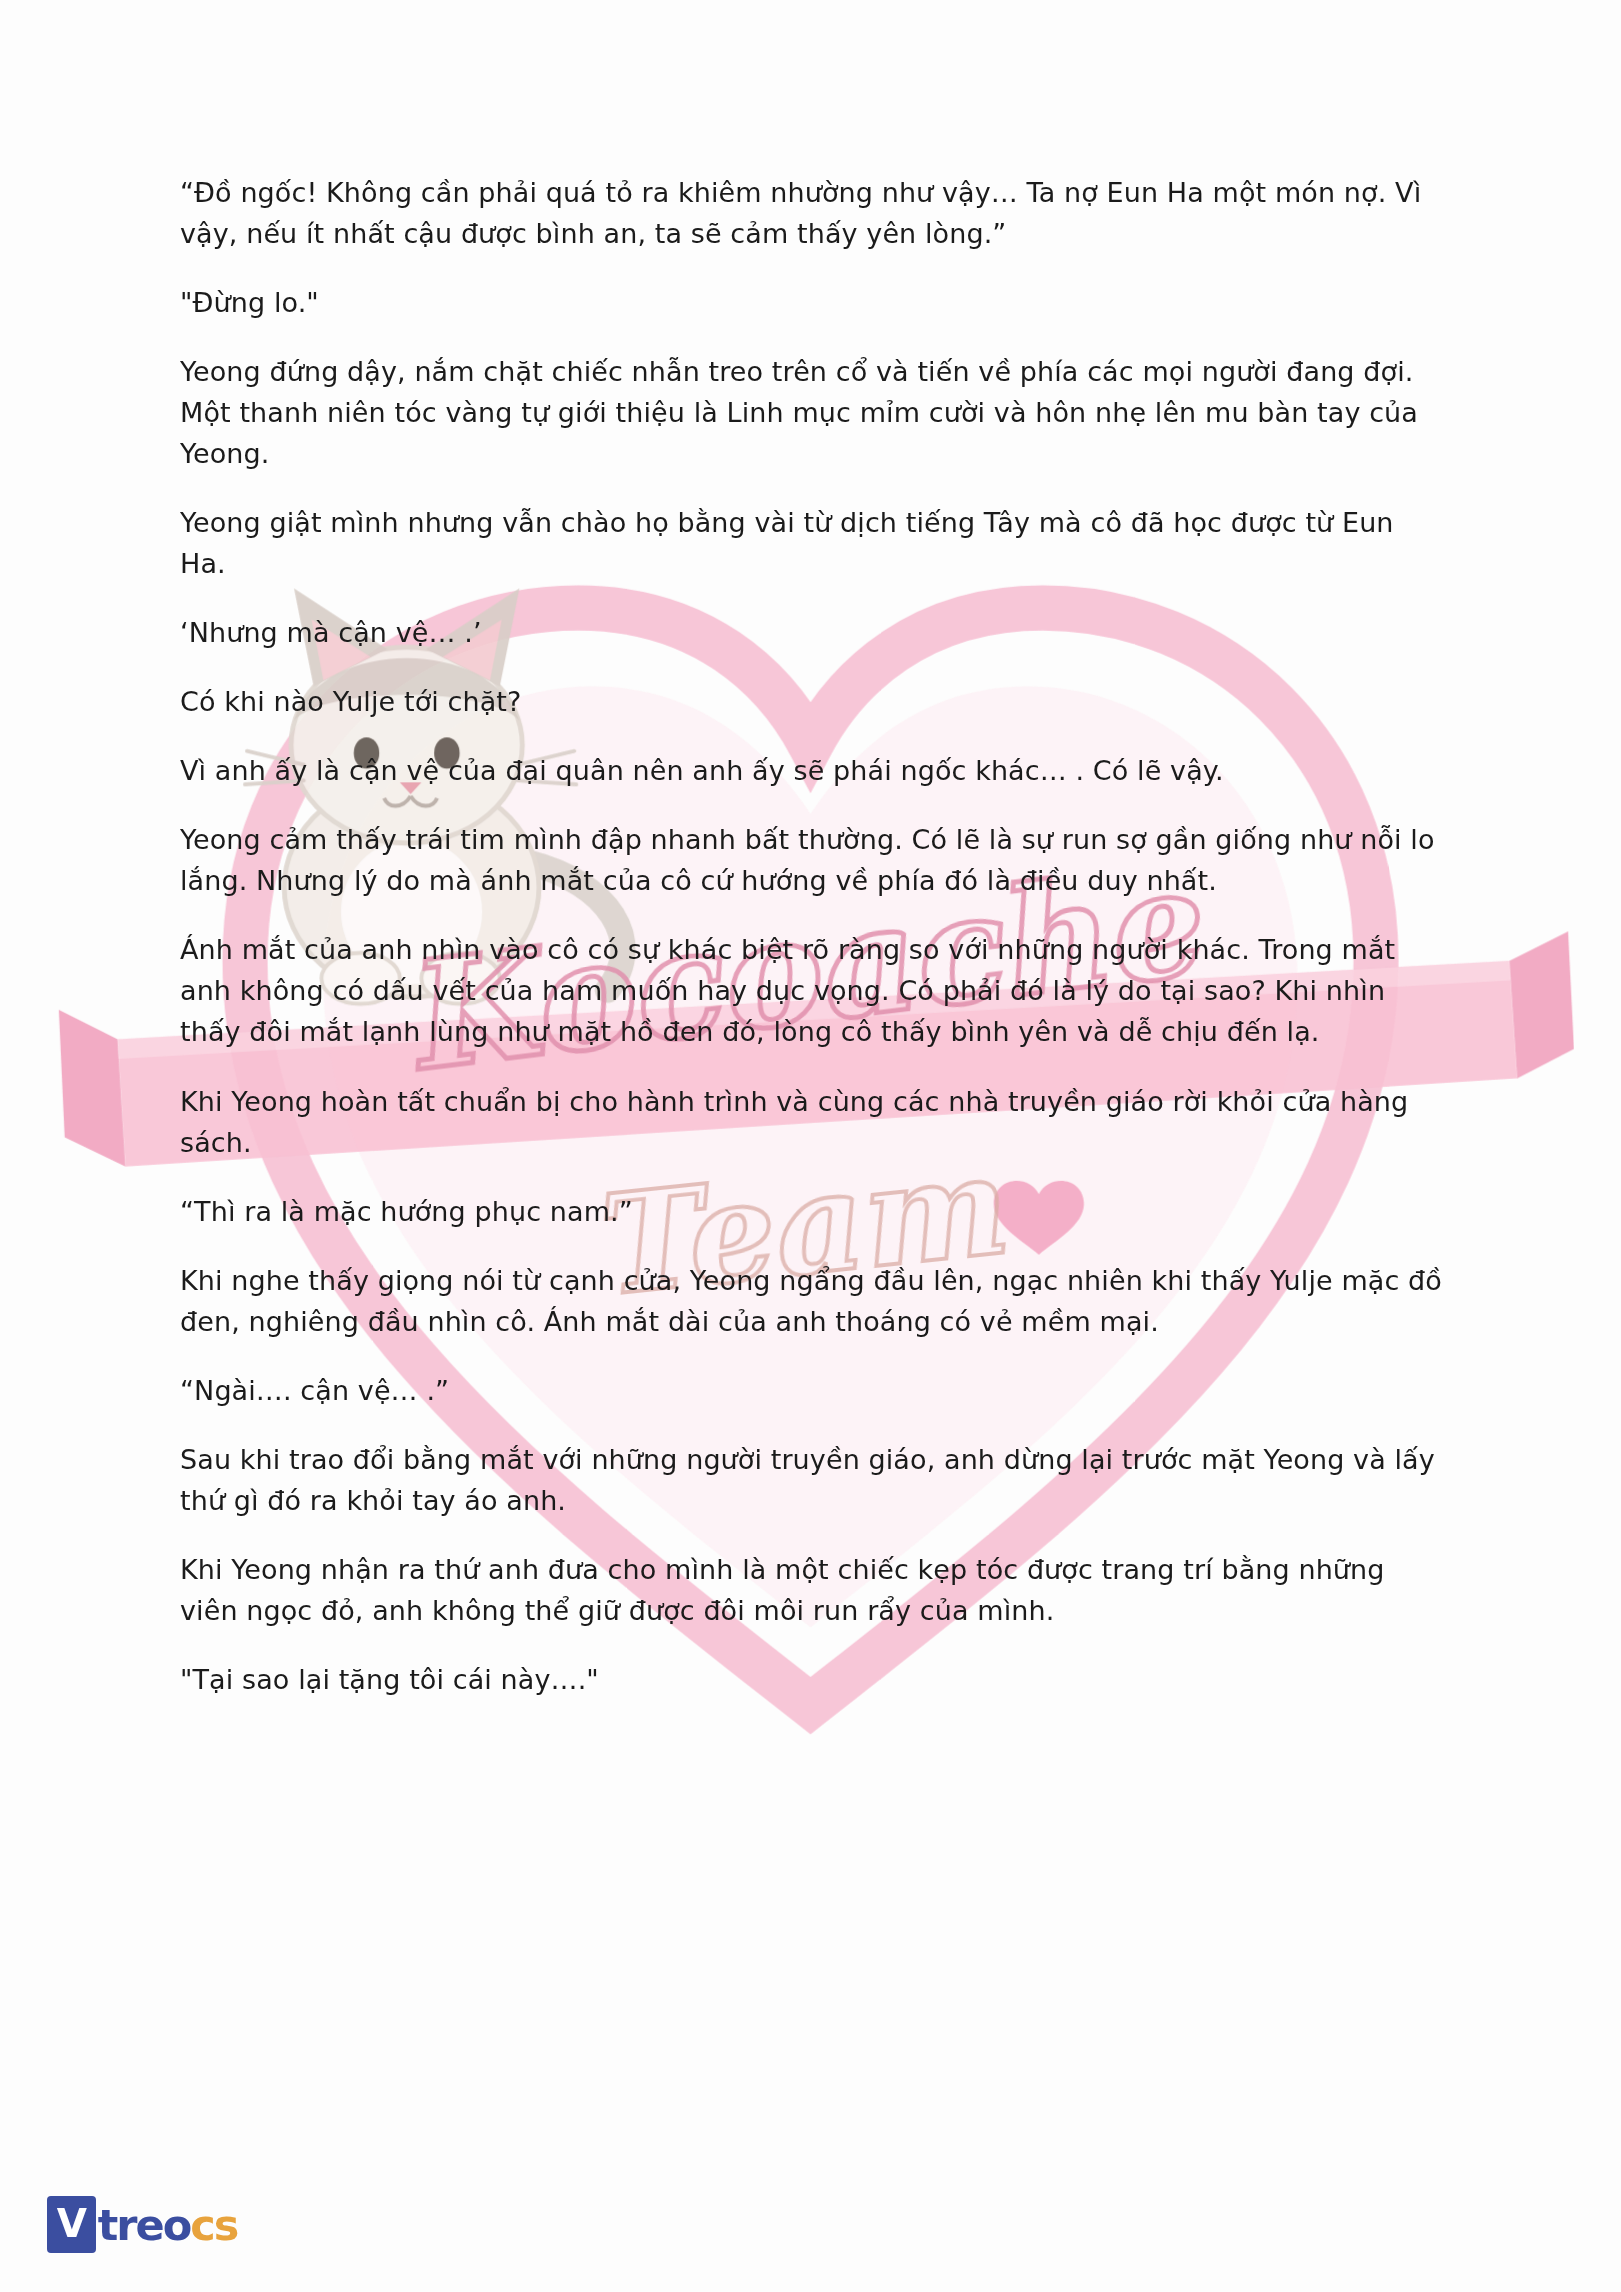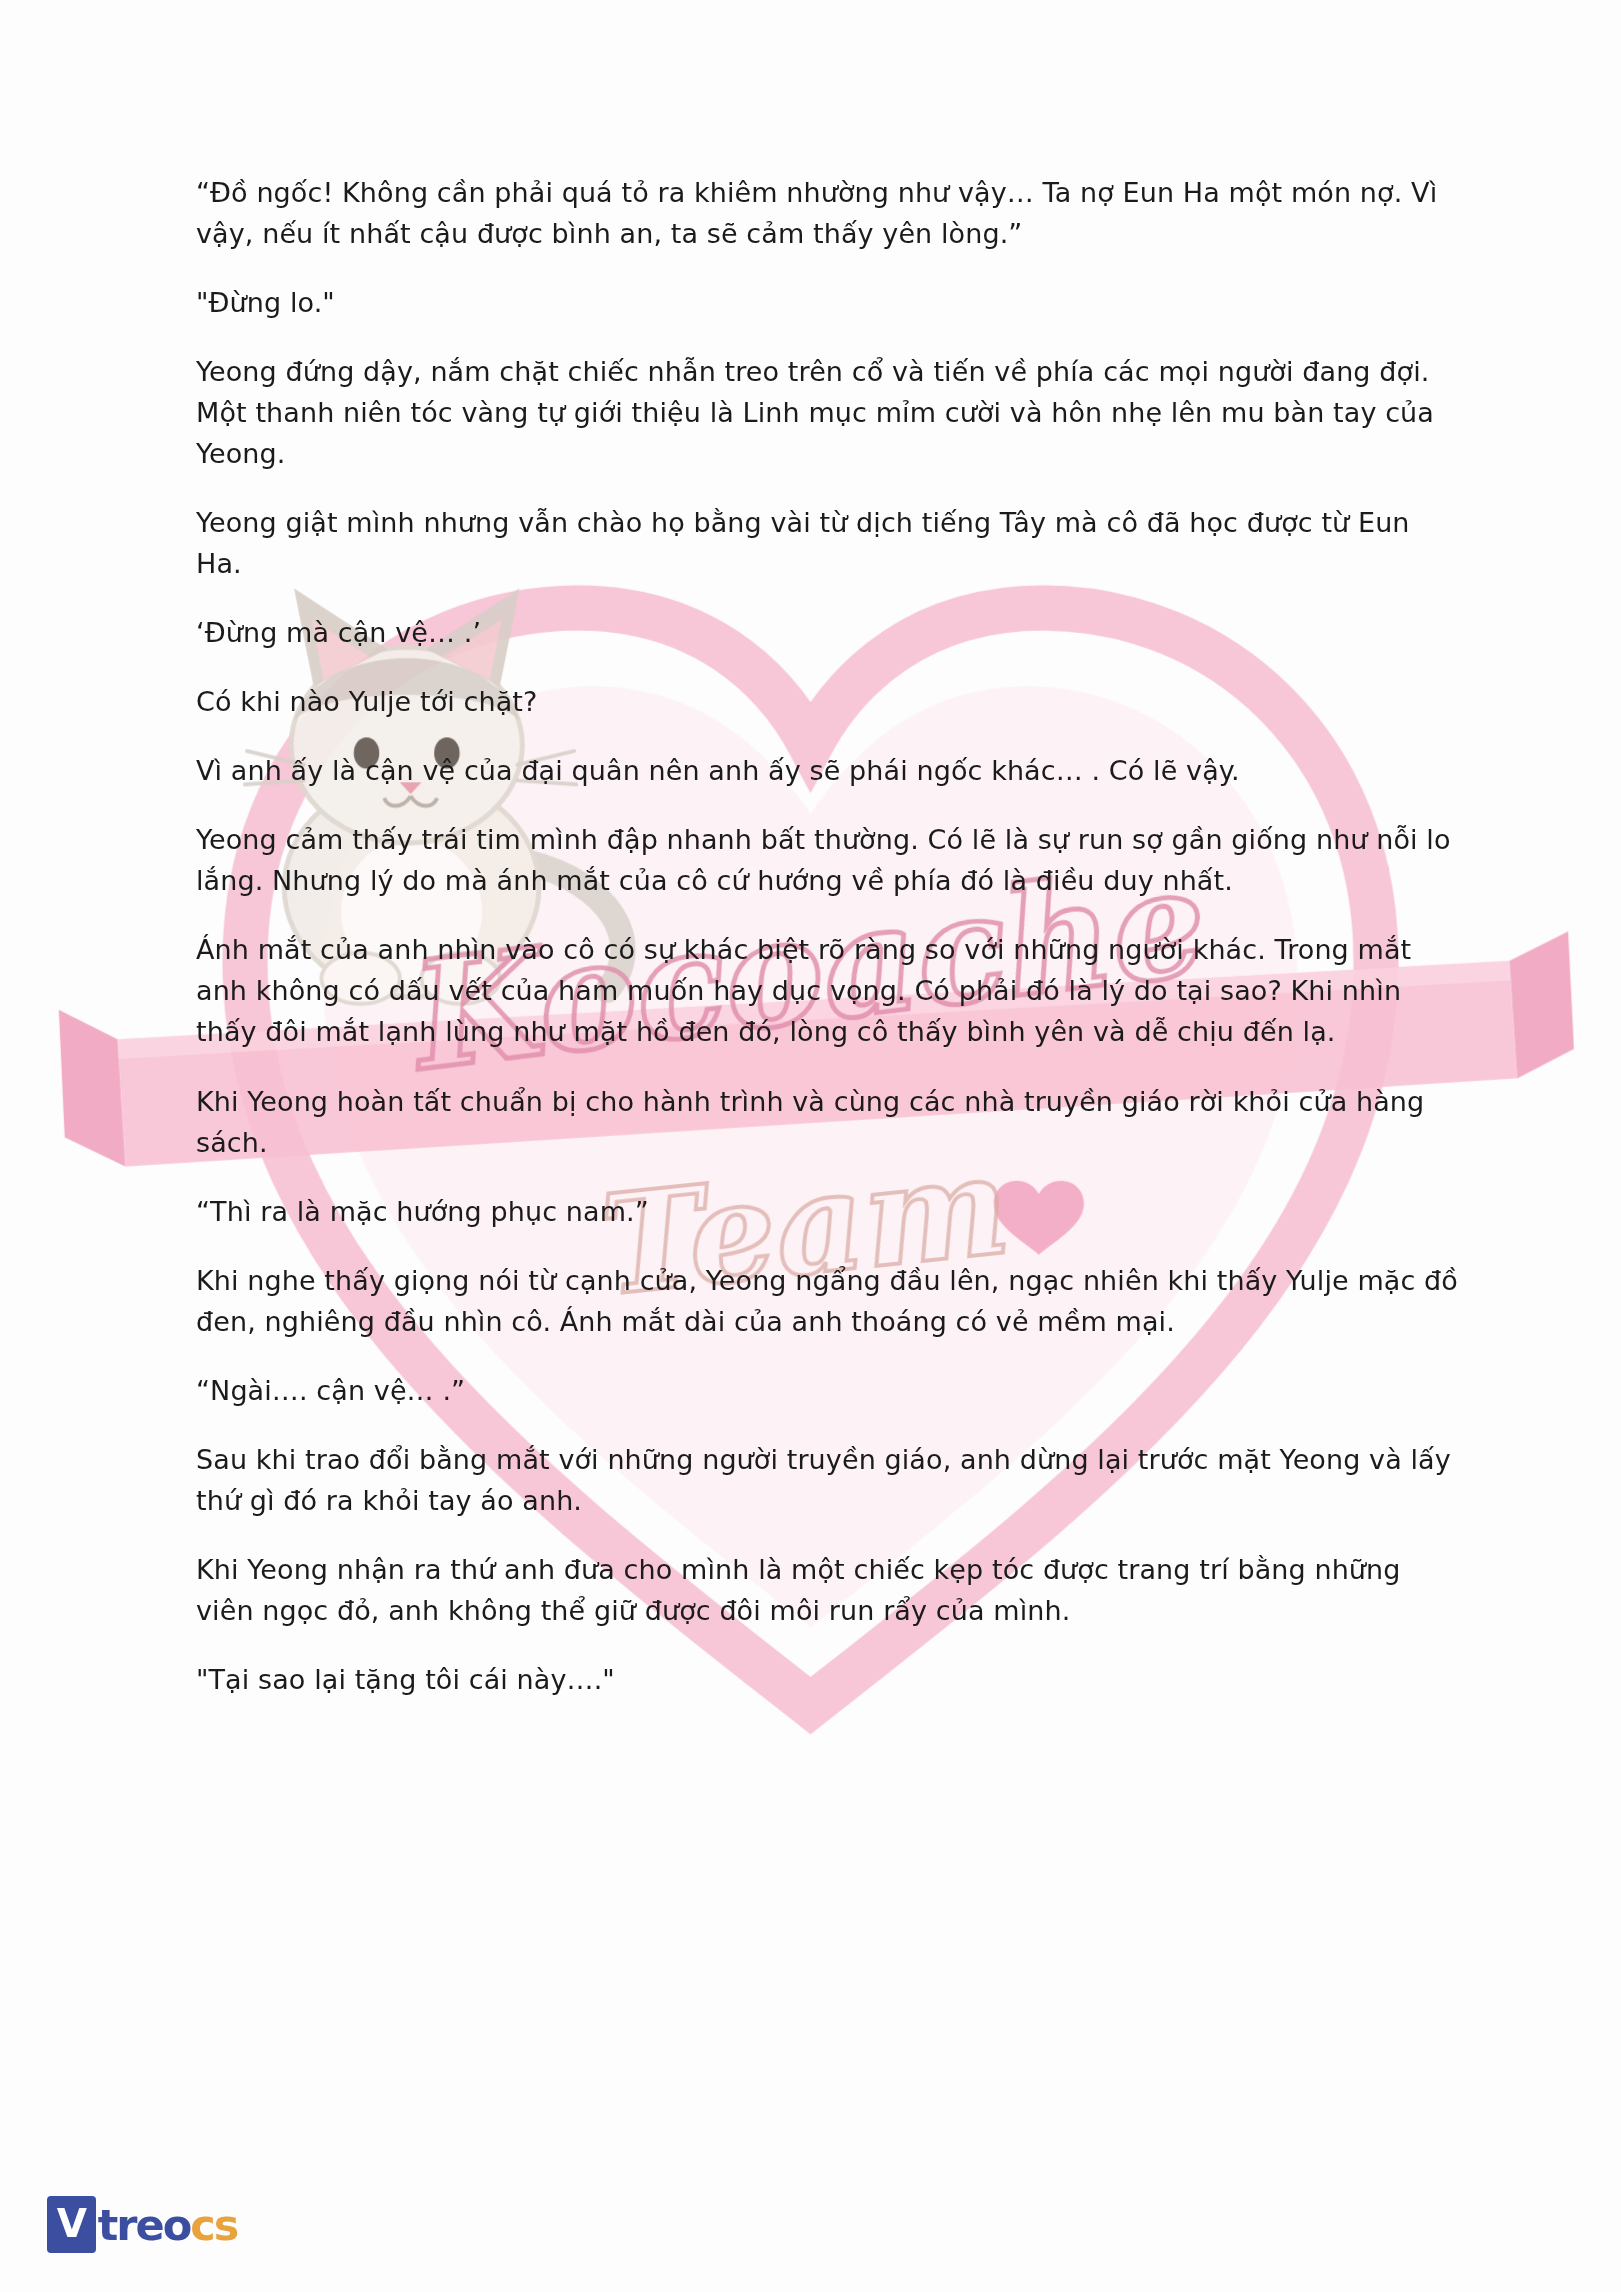--- a/index.html
+++ b/index.html
@@ -30,21 +30,21 @@
     top: 0;
     width: 1621px;
     height: 2293px;
     pointer-events: none;
     z-index: 1;
   }
 
   
   #content {
     position: absolute;
-    left: 196px;
+    left: 180px;
     top: 172px;
     width: 1264px;
     z-index: 3;
   }
   .para {
     font-family: "DejaVu Sans", sans-serif;
     font-size: 27px;
     line-height: 1.52;
     color: #1b1b1b;
     margin: 0 0 28px 0;
@@ -162,21 +162,21 @@
 
       <text x="620" y="1320" font-family="DejaVu Serif, serif" font-size="140" font-style="italic" font-weight="bold" fill="none" stroke="#d9a9a0" stroke-width="4" opacity="0.75" transform="rotate(-6 620 1320)">Team</text>
     </g>
   </svg>
 
   <div id="content">
     <p class="para">“Đồ ngốc! Không cần phải quá tỏ ra khiêm nhường như vậy… Ta nợ Eun Ha một món nợ. Vì vậy, nếu ít nhất cậu được bình an, ta sẽ cảm thấy yên lòng.”</p>
     <p class="para">"Đừng lo."</p>
     <p class="para">Yeong đứng dậy, nắm chặt chiếc nhẫn treo trên cổ và tiến về phía các mọi người đang đợi. Một thanh niên tóc vàng tự giới thiệu là Linh mục mỉm cười và hôn nhẹ lên mu bàn tay của Yeong.</p>
     <p class="para">Yeong giật mình nhưng vẫn chào họ bằng vài từ dịch tiếng Tây mà cô đã học được từ Eun Ha.</p>
-    <p class="para">‘Đừng mà cận vệ… .’</p>
+    <p class="para">‘Nhưng mà cận vệ… .’</p>
     <p class="para">Có khi nào Yulje tới chặt?</p>
     <p class="para">Vì anh ấy là cận vệ của đại quân nên anh ấy sẽ phái ngốc khác… . Có lẽ vậy.</p>
     <p class="para">Yeong cảm thấy trái tim mình đập nhanh bất thường. Có lẽ là sự run sợ gần giống như nỗi lo lắng. Nhưng lý do mà ánh mắt của cô cứ hướng về phía đó là điều duy nhất.</p>
     <p class="para">Ánh mắt của anh nhìn vào cô có sự khác biệt rõ ràng so với những người khác. Trong mắt anh không có dấu vết của ham muốn hay dục vọng. Có phải đó là lý do tại sao? Khi nhìn thấy đôi mắt lạnh lùng như mặt hồ đen đó, lòng cô thấy bình yên và dễ chịu đến lạ.</p>
     <p class="para">Khi Yeong hoàn tất chuẩn bị cho hành trình và cùng các nhà truyền giáo rời khỏi cửa hàng sách.</p>
     <p class="para">“Thì ra là mặc hướng phục nam.”</p>
     <p class="para">Khi nghe thấy giọng nói từ cạnh cửa, Yeong ngẩng đầu lên, ngạc nhiên khi thấy Yulje mặc đồ đen, nghiêng đầu nhìn cô. Ánh mắt dài của anh thoáng có vẻ mềm mại.</p>
     <p class="para">“Ngài…. cận vệ… .”</p>
     <p class="para">Sau khi trao đổi bằng mắt với những người truyền giáo, anh dừng lại trước mặt Yeong và lấy thứ gì đó ra khỏi tay áo anh.</p>
     <p class="para">Khi Yeong nhận ra thứ anh đưa cho mình là một chiếc kẹp tóc được trang trí bằng những viên ngọc đỏ, anh không thể giữ được đôi môi run rẩy của mình.</p>

